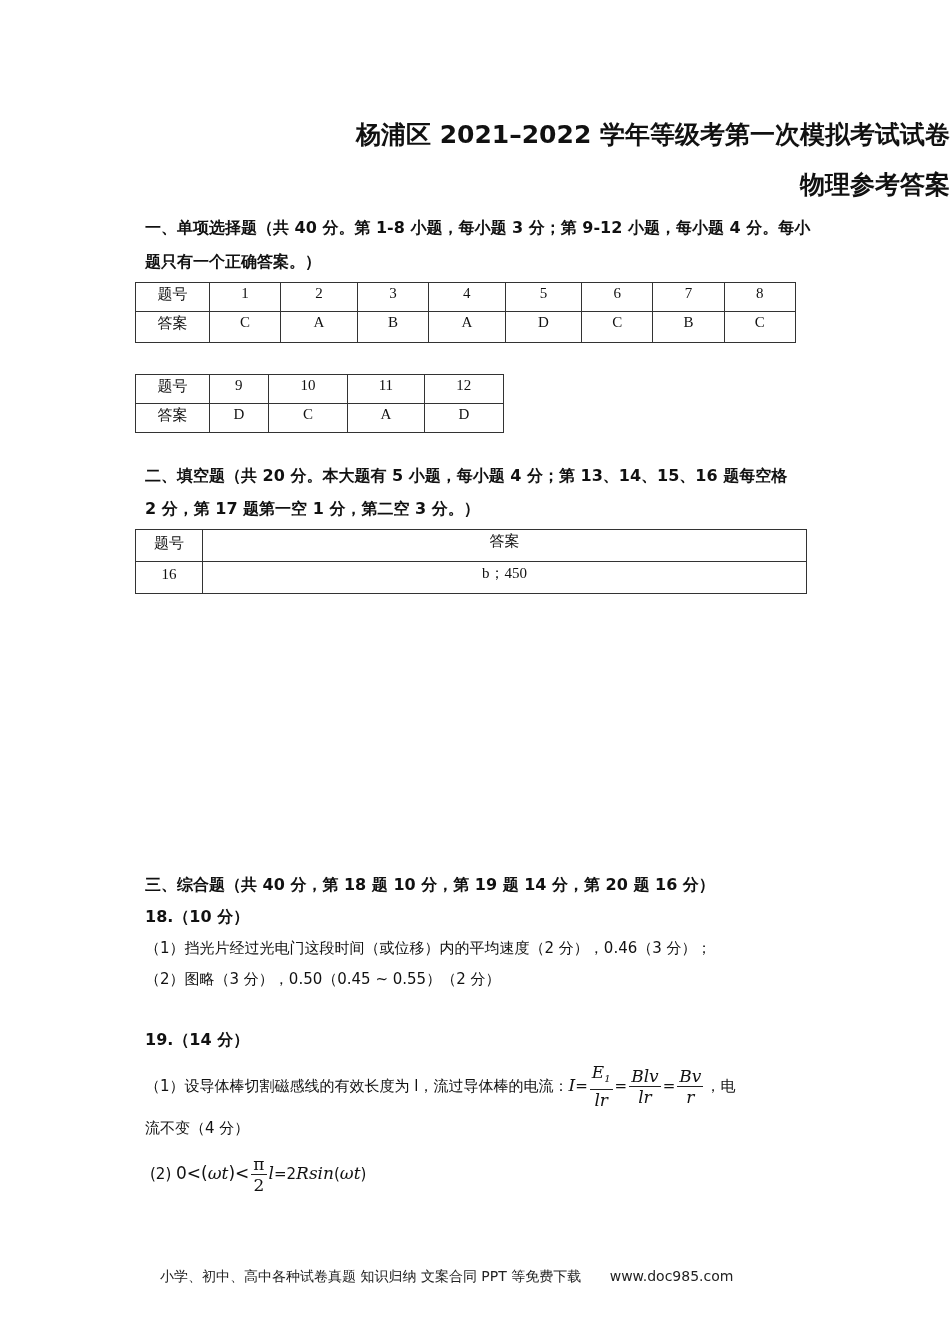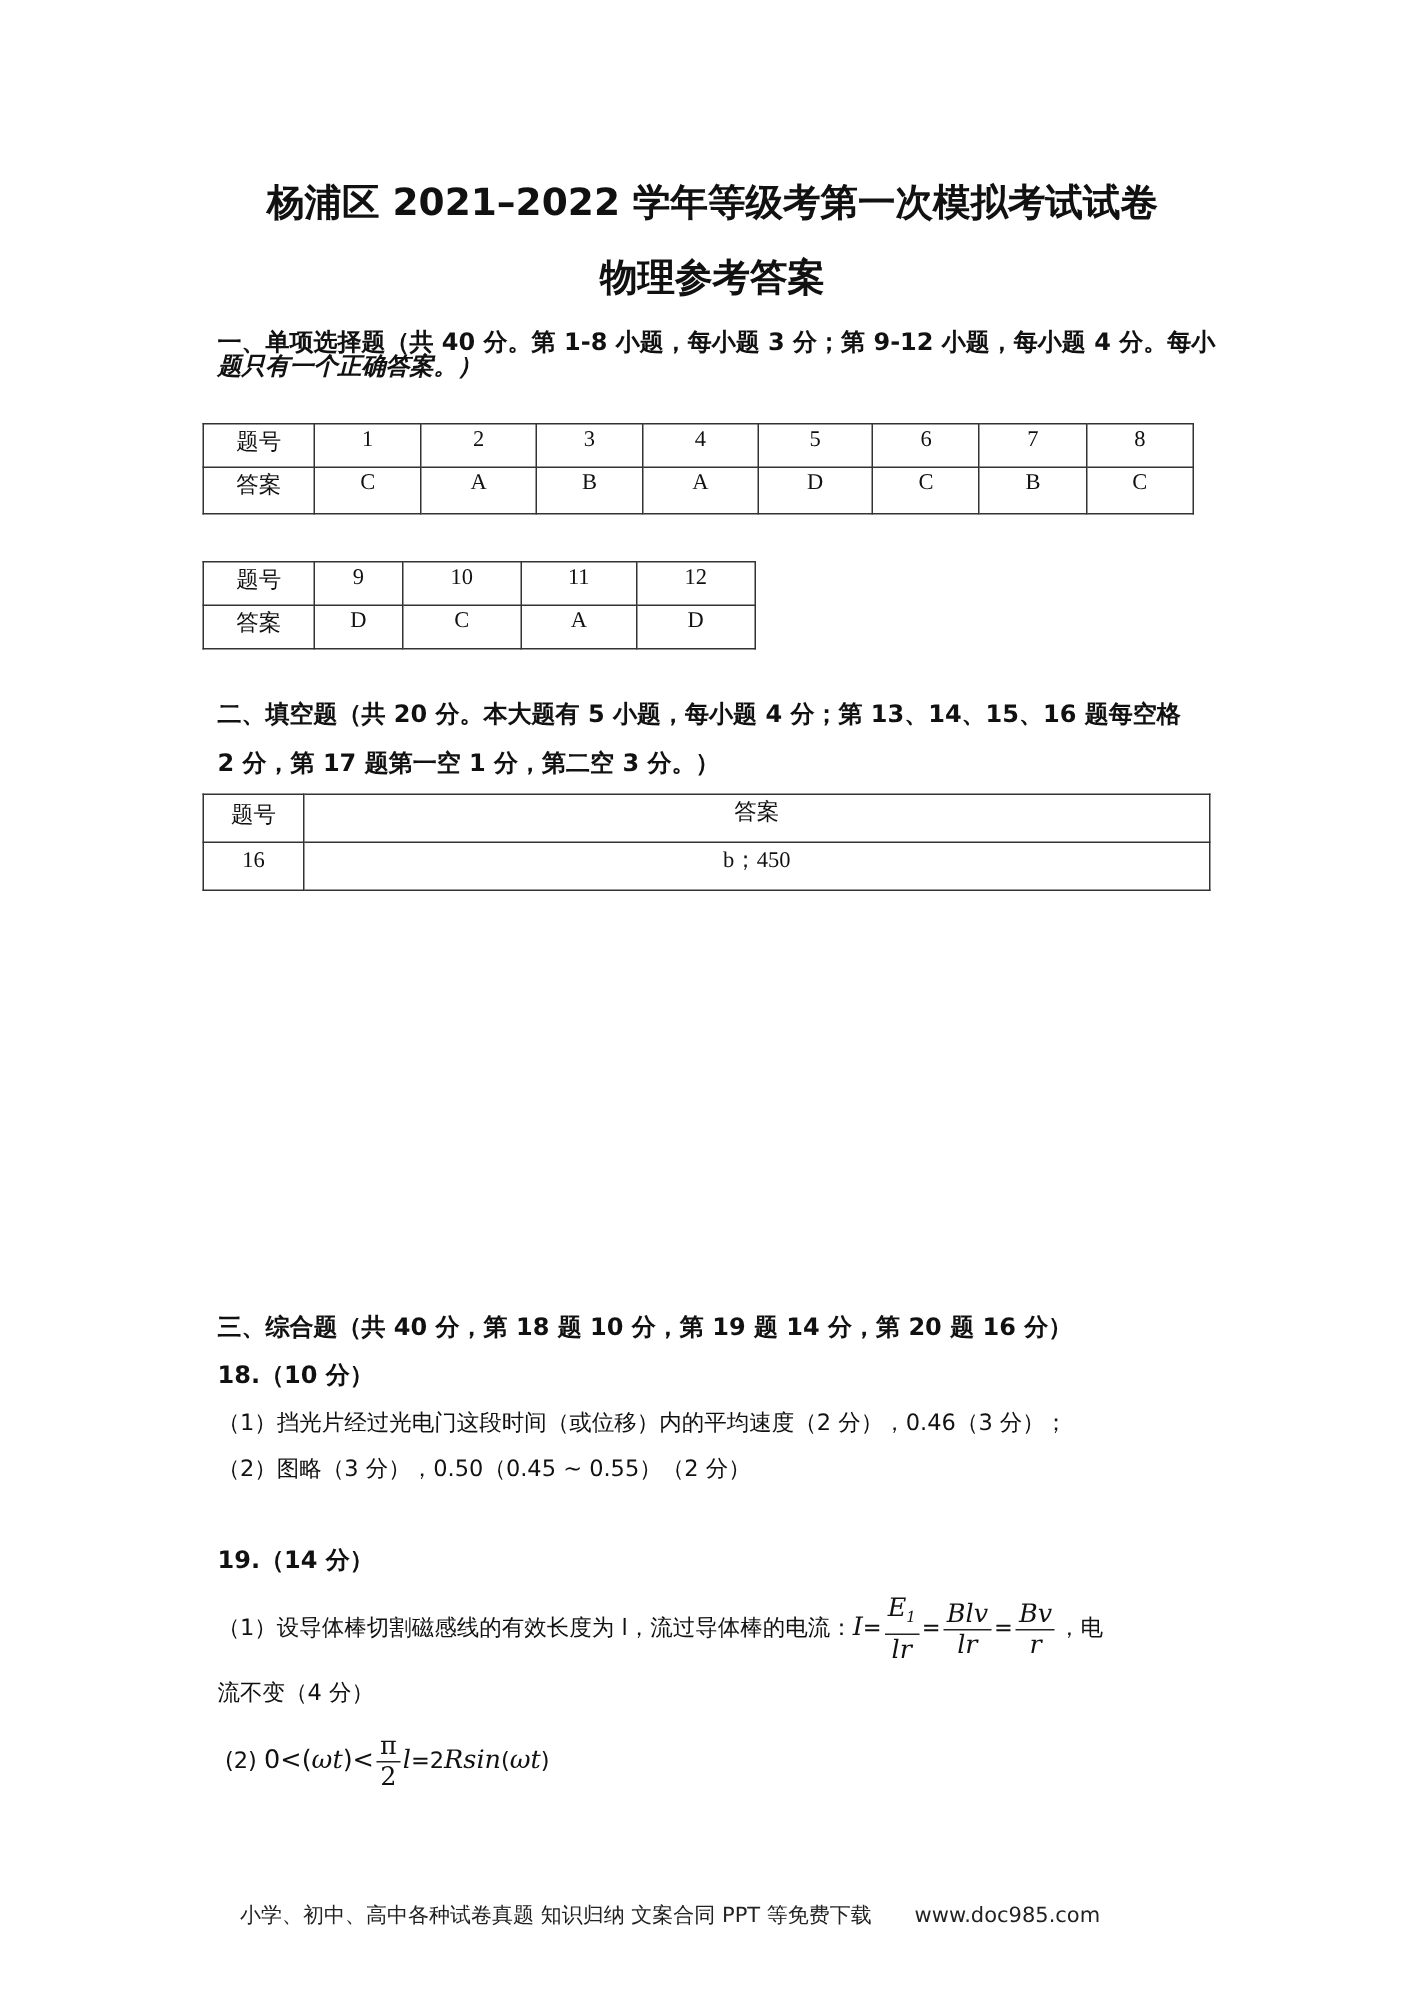--- a/index.html
+++ b/index.html
@@ -1,18 +1,18 @@
 <!DOCTYPE html>
 <html><head>
 <meta charset="utf-8">
 <style>
   html, body { margin:0; padding:0; background:#fff; }
   body { width:950px; height:1344px; position:relative; font-family:"Liberation Serif","DejaVu Serif",serif; color:#111; }
   .abs { position:absolute; }
-  .title { left:0; width:950px; text-align:center; font-weight:bold; font-size:25px; font-family:"DejaVu Sans","Liberation Sans",sans-serif; letter-spacing:0px; }
+  .title { left:0; width:950px; text-align:right; font-weight:bold; font-size:25px; font-family:"DejaVu Sans","Liberation Sans",sans-serif; letter-spacing:0px; }
   .h-sec { left:145px; font-weight:bold; font-size:16px; font-family:"DejaVu Sans","Liberation Sans",sans-serif; }
   table.grid { position:absolute; border-collapse:collapse; font-size:15px;padding-left:34px; }
   table.grid td { border:1px solid #333; text-align:center; vertical-align:top; padding:2px 0 0 0; }
   .lbl { font-family:"DejaVu Sans","Liberation Sans",sans-serif; font-size:15px; }
   .fill td { text-align:left; padding:4px 9px; font-size:15px; }
   .fill td.num { text-align:center; padding:4px 0; }
   .math { font-family:"DejaVu Serif","Liberation Serif",serif; font-style:italic; font-size:17px; }
   .frac { display:inline-block; vertical-align:middle; text-align:center; margin:0 2px; }
   .frac .n { display:block; border-bottom:1px solid #222; padding:0 2px; line-height:20px; }
   .frac .d { display:block; line-height:20px; }
@@ -21,21 +21,21 @@
   .footer .url { margin-left:24px; }
   sub { font-size:10px; }
 </style>
 </head>
 <body>
 
 <div class="abs title" style="top:118px;">杨浦区 2021–2022 学年等级考第一次模拟考试试卷</div>
 <div class="abs title" style="top:168px;">物理参考答案</div>
 
 <div class="abs h-sec" style="top:218px;">一、单项选择题（共 40 分。第 1-8 小题，每小题 3 分；第 9-12 小题，每小题 4 分。每小</div>
-<div class="abs h-sec" style="top:234px;font-style:italic;">题只有一个正确答案。）</div>
+<div class="abs h-sec" style="top:252px;">题只有一个正确答案。）</div>
 
 <table class="grid" style="left:135px; top:282px; width:661px;">
   <tbody>
       <tr style="height:29px;">
     <td class="lbl" style="width:73px;">题号</td>
     <td>1</td>
     <td>2</td>
     <td>3</td>
     <td>4</td>
     <td>5</td>

